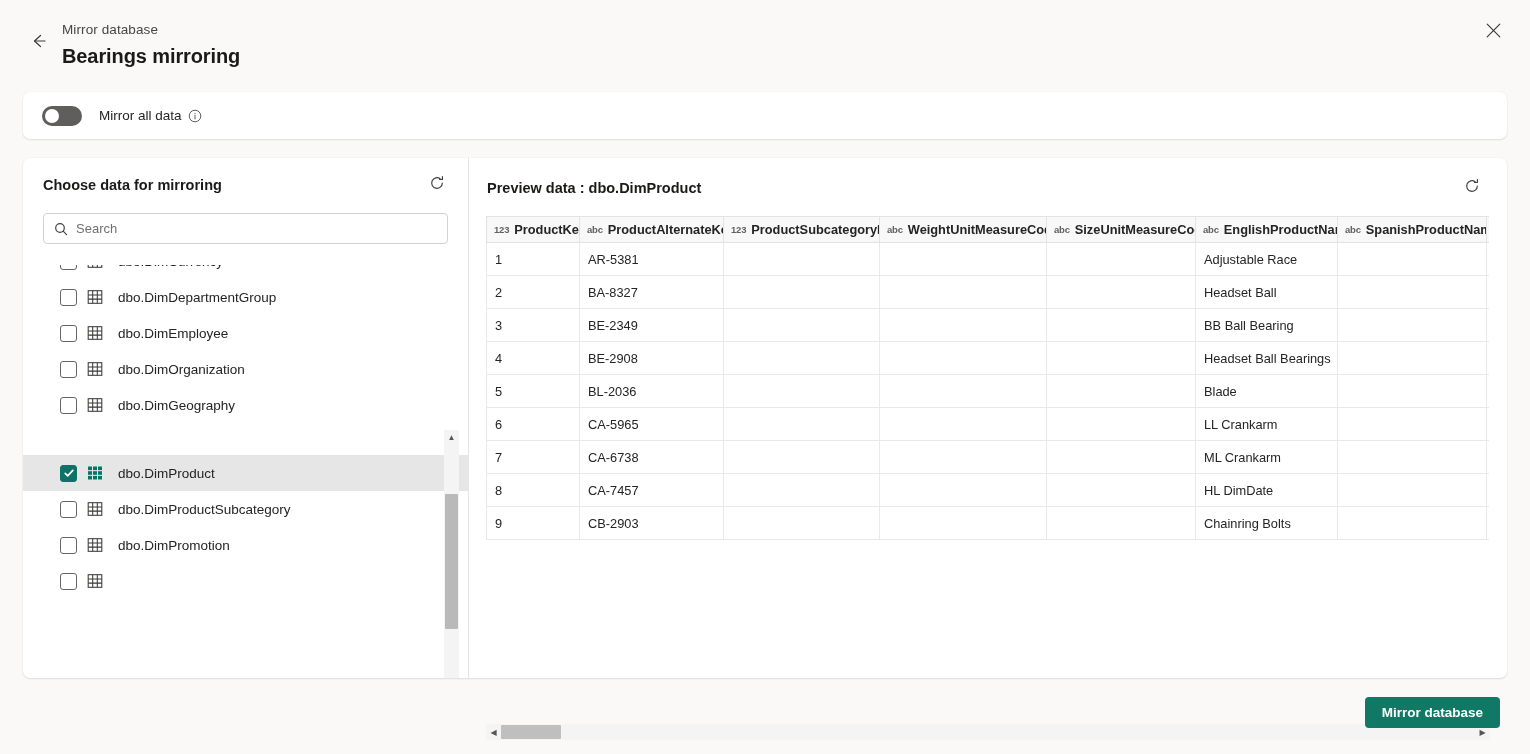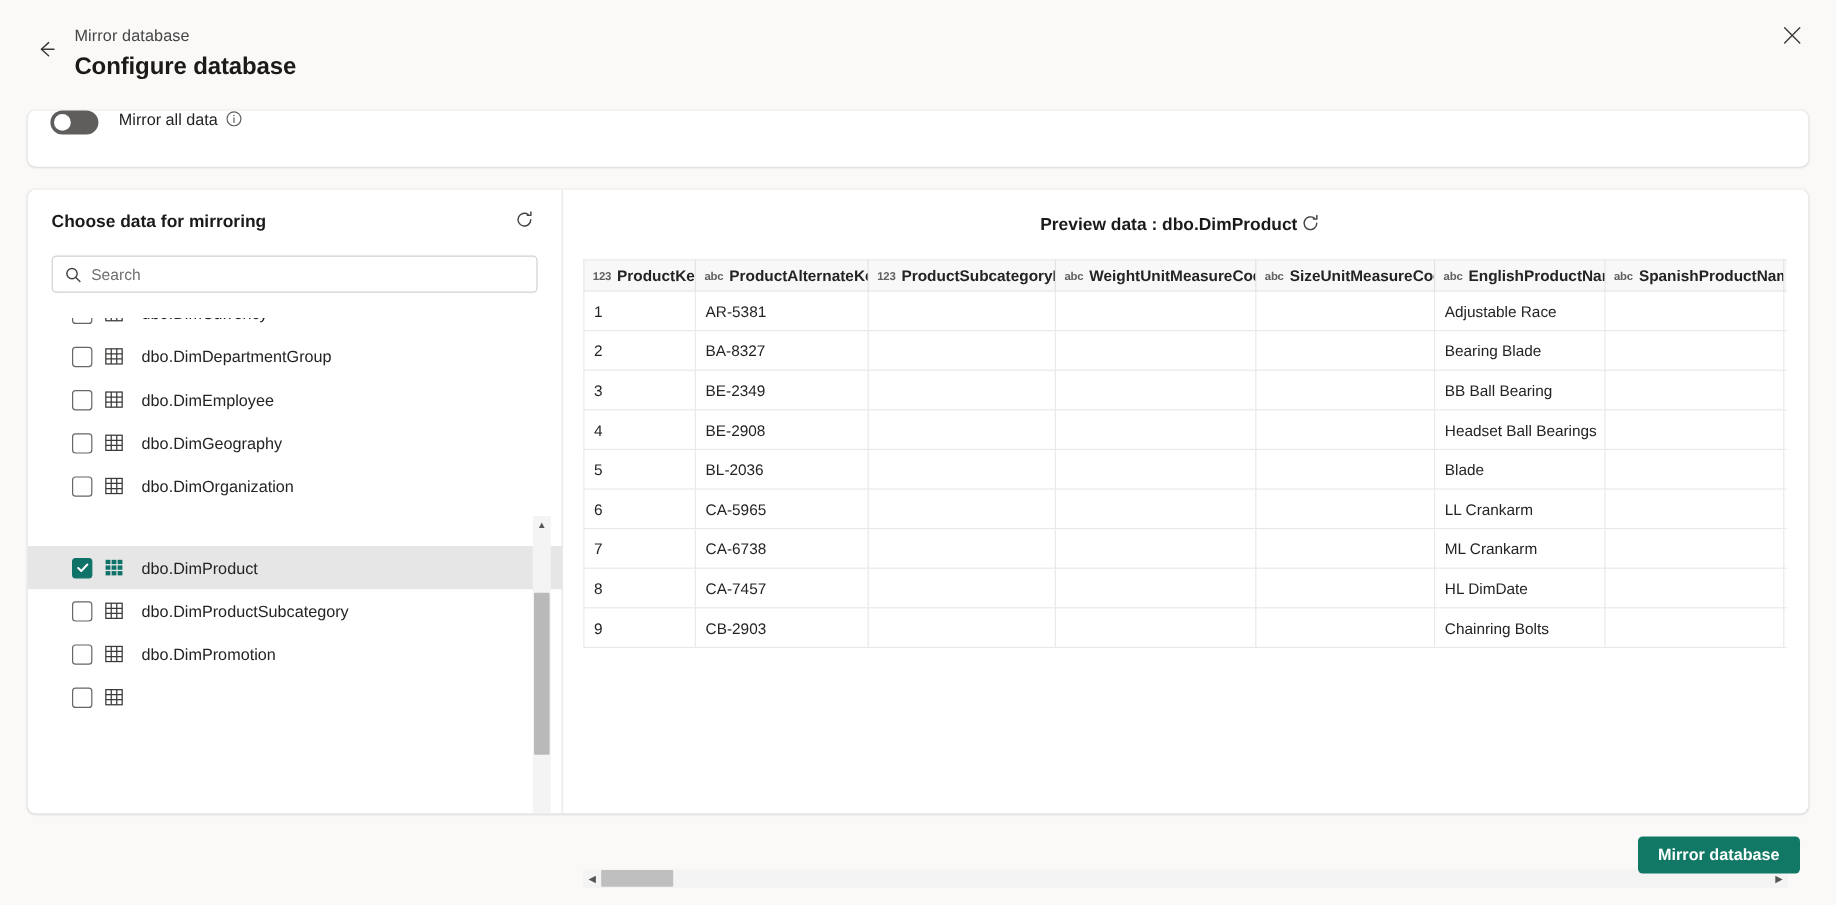--- a/index.html
+++ b/index.html
@@ -67,20 +67,21 @@
     border-radius: 7px;
     box-shadow: 0 1px 2px rgba(0,0,0,0.10), 0 0 2px rgba(0,0,0,0.06);
   }
 
   
   .mirror-card {
     position: absolute;
     left: 23px; top: 92px;
     width: 1484px; height: 47px;
     display: flex;
+    align-items: center;
     padding-left: 19px;
   }
   .toggle {
     width: 40px; height: 20px;
     border-radius: 10px;
     background: #605e5c;
     position: relative;
     cursor: pointer;
     flex: 0 0 auto;
   }
@@ -246,21 +247,21 @@
     height: 135px;
     background: #b9b9b9;
     border-radius: 1px;
     cursor: pointer;
   }
 
   
   .preview-head {
     display: flex;
     align-items: center;
-    justify-content: center;
+    justify-content: space-between;
     padding: 19px 24px 0 18px;
   }
   .preview-title {
     font-size: 14.5px;
     font-weight: 600;
     color: #1b1a19;
   }
   .grid-wrap {
     position: absolute;
     left: 17px; top: 58px;
@@ -364,21 +365,21 @@
     <div class="back-btn">
       <span>
         <svg width="20" height="20" viewBox="0 0 20 20" fill="none" stroke="currentColor" stroke-width="1.2">
           <path d="M11.5 4.5 L5.5 10 L11.5 15.5" stroke-linecap="round" stroke-linejoin="round"></path>
           <path d="M5.6 10 H16" stroke-linecap="round"></path>
         </svg>
       </span>
     </div>
     <div class="header-text">
       <div class="breadcrumb">Mirror database</div>
-      <div class="page-title">Configure database</div>
+      <div class="page-title">Bearings mirroring</div>
     </div>
     <div class="close-btn">
       <span>
         <svg width="17" height="17" viewBox="0 0 17 17" fill="none" stroke="currentColor" stroke-width="1.15">
           <path d="M2.2 2.2 L14.8 14.8 M14.8 2.2 L2.2 14.8" stroke-linecap="round"></path>
         </svg>
       </span>
     </div>
   </div>
 
@@ -454,31 +455,31 @@
               <span class="row-label">dbo.DimEmployee</span>
             </div>
             <div class="list-row">
               <div class="cbox"></div>
               <div class="tbl-icon">
                 <svg width="16" height="16" viewBox="0 0 16 16" fill="none" stroke="currentColor" stroke-width="1.05">
                   <rect x="1.2" y="1.7" width="13.6" height="12.6"></rect>
                   <path d="M1.2 5.9 H14.8 M1.2 10.1 H14.8 M5.7 1.7 V14.3 M10.3 1.7 V14.3"></path>
                 </svg>
               </div>
+              <span class="row-label">dbo.DimOrganization</span>
+            </div>
+            <div class="list-row">
+              <div class="cbox"></div>
+              <div class="tbl-icon">
+                <svg width="16" height="16" viewBox="0 0 16 16" fill="none" stroke="currentColor" stroke-width="1.05">
+                  <rect x="1.2" y="1.7" width="13.6" height="12.6"></rect>
+                  <path d="M1.2 5.9 H14.8 M1.2 10.1 H14.8 M5.7 1.7 V14.3 M10.3 1.7 V14.3"></path>
+                </svg>
+              </div>
               <span class="row-label">dbo.DimGeography</span>
-            </div>
-            <div class="list-row">
-              <div class="cbox"></div>
-              <div class="tbl-icon">
-                <svg width="16" height="16" viewBox="0 0 16 16" fill="none" stroke="currentColor" stroke-width="1.05">
-                  <rect x="1.2" y="1.7" width="13.6" height="12.6"></rect>
-                  <path d="M1.2 5.9 H14.8 M1.2 10.1 H14.8 M5.7 1.7 V14.3 M10.3 1.7 V14.3"></path>
-                </svg>
-              </div>
-              <span class="row-label">dbo.DimOrganization</span>
             </div>
             <div class="list-row selected">
               <div class="cbox checked">
                 <svg class="tick" width="12" height="12" viewBox="0 0 12 12" fill="none" stroke="#fff" stroke-width="1.7">
                   <path d="M2.2 6.3 L4.7 8.8 L9.8 3.4" stroke-linecap="round" stroke-linejoin="round"></path>
                 </svg>
               </div>
               <div class="tbl-icon teal">
                 <svg width="16" height="16" viewBox="0 0 16 16" fill="currentColor">
                   <rect x="1" y="1.5" width="4" height="3.6"></rect>
@@ -571,21 +572,21 @@
                 <td style="width: 142px;">Adjustable Race</td>
                 <td style="width: 149px;"></td>
                 <td style="width: 14px;"></td>
               </tr>
               <tr>
                 <td style="width: 93px;">2</td>
                 <td style="width: 144px;">BA-8327</td>
                 <td style="width: 156px;"></td>
                 <td style="width: 167px;"></td>
                 <td style="width: 149px;"></td>
-                <td style="width: 142px;">Bearing Blade</td>
+                <td style="width: 142px;">Headset Ball</td>
                 <td style="width: 149px;"></td>
                 <td style="width: 14px;"></td>
               </tr>
               <tr>
                 <td style="width: 93px;">3</td>
                 <td style="width: 144px;">BE-2349</td>
                 <td style="width: 156px;"></td>
                 <td style="width: 167px;"></td>
                 <td style="width: 149px;"></td>
                 <td style="width: 142px;">BB Ball Bearing</td>

